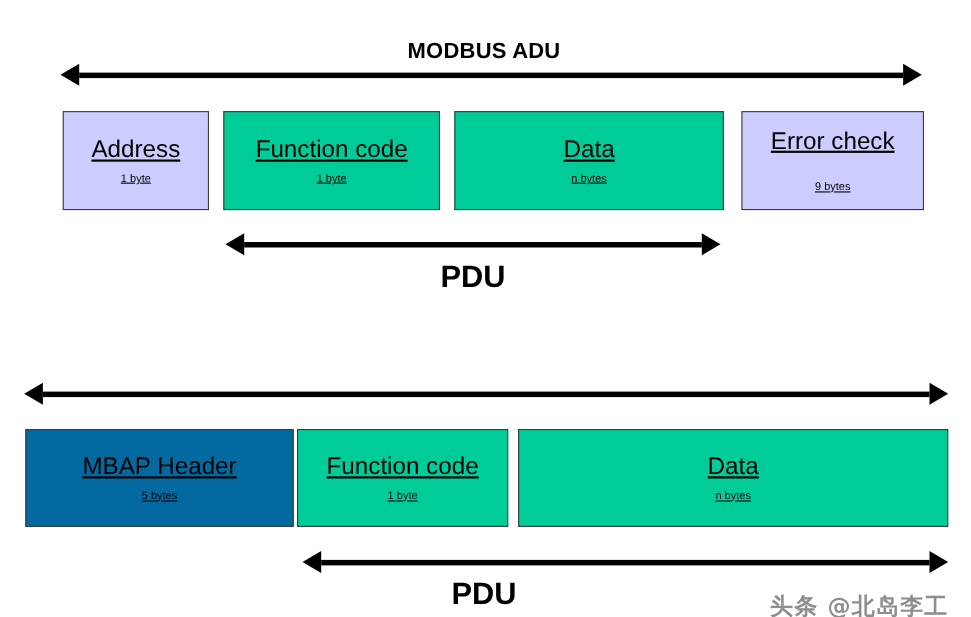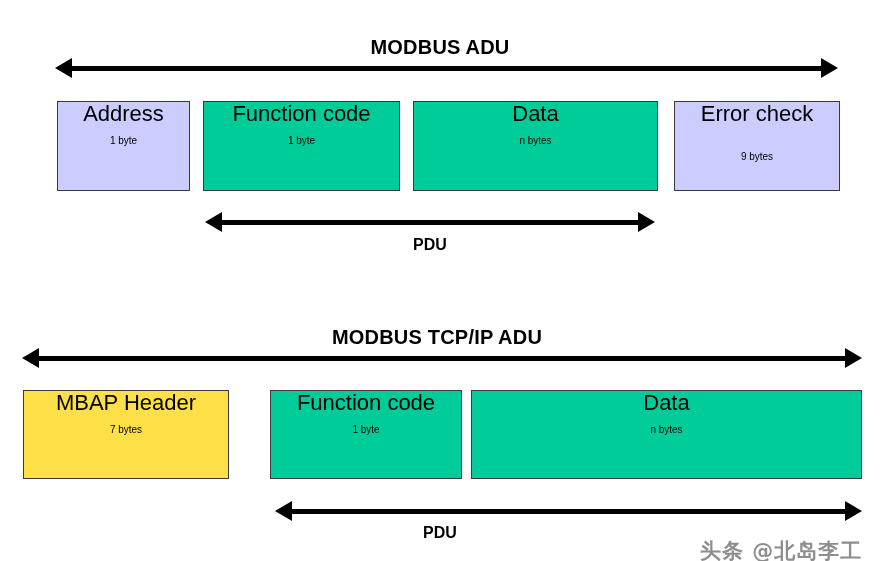--- a/index.html
+++ b/index.html
@@ -57,41 +57,43 @@
   .arrow-head.right { border-left: 17px solid #000000; }
 
   
   .field-box {
     position: absolute;
     border: 1.5px solid #3a3a3a;
     box-sizing: border-box;
     display: flex;
     flex-direction: column;
     align-items: center;
+    justify-content: center;
     text-align: center;
+    text-decoration: underline;
   }
   .field-box .field-title {
     font-size: 22px;
     line-height: 1.05;
     color: #000000;
     white-space: nowrap;
   }
   .field-box .field-sub {
     font-size: 10px;
     line-height: 1.1;
     margin-top: 10px;
     color: #000000;
     white-space: nowrap;
   }
 
   
   .span-label {
     position: absolute;
     font-weight: bold;
-    font-size: 16px;
+    font-size: 28px;
     color: #000000;
     text-align: center;
     white-space: nowrap;
   }
 
   
   .watermark {
     position: absolute;
     font-size: 21px;
     font-weight: bold;
@@ -135,31 +137,30 @@
   </div>
 
   <div class="arrow-row" style="left:205px; top:196px; width:450px;">
     <span class="arrow-head left"></span>
     <span class="arrow-line"></span>
     <span class="arrow-head right"></span>
   </div>
 
   <div class="span-label" style="left:370px; top:220px; width:120px;">PDU</div>
 
-  <div class="section-title" style="left:277px; top:310px; width:320px;">MODBUS TCP/IP ADU</div>
 
   <div class="arrow-row" style="left:22px; top:332px; width:840px;">
     <span class="arrow-head left"></span>
     <span class="arrow-line"></span>
     <span class="arrow-head right"></span>
   </div>
 
-  <div class="field-box" style="left:23px; top:374px; width:206px; height:89px; background:#fde047;">
+  <div class="field-box" style="left:23px; top:374px; width:244px; height:89px; background:#0369a1;">
     <div class="field-title">MBAP Header</div>
-    <div class="field-sub">7 bytes</div>
+    <div class="field-sub">5 bytes</div>
   </div>
 
   <div class="field-box" style="left:270px; top:374px; width:192px; height:89px; background:#00CC99;">
     <div class="field-title">Function code</div>
     <div class="field-sub">1 byte</div>
   </div>
 
   <div class="field-box" style="left:471px; top:374px; width:391px; height:89px; background:#00CC99;">
     <div class="field-title">Data</div>
     <div class="field-sub">n bytes</div>

